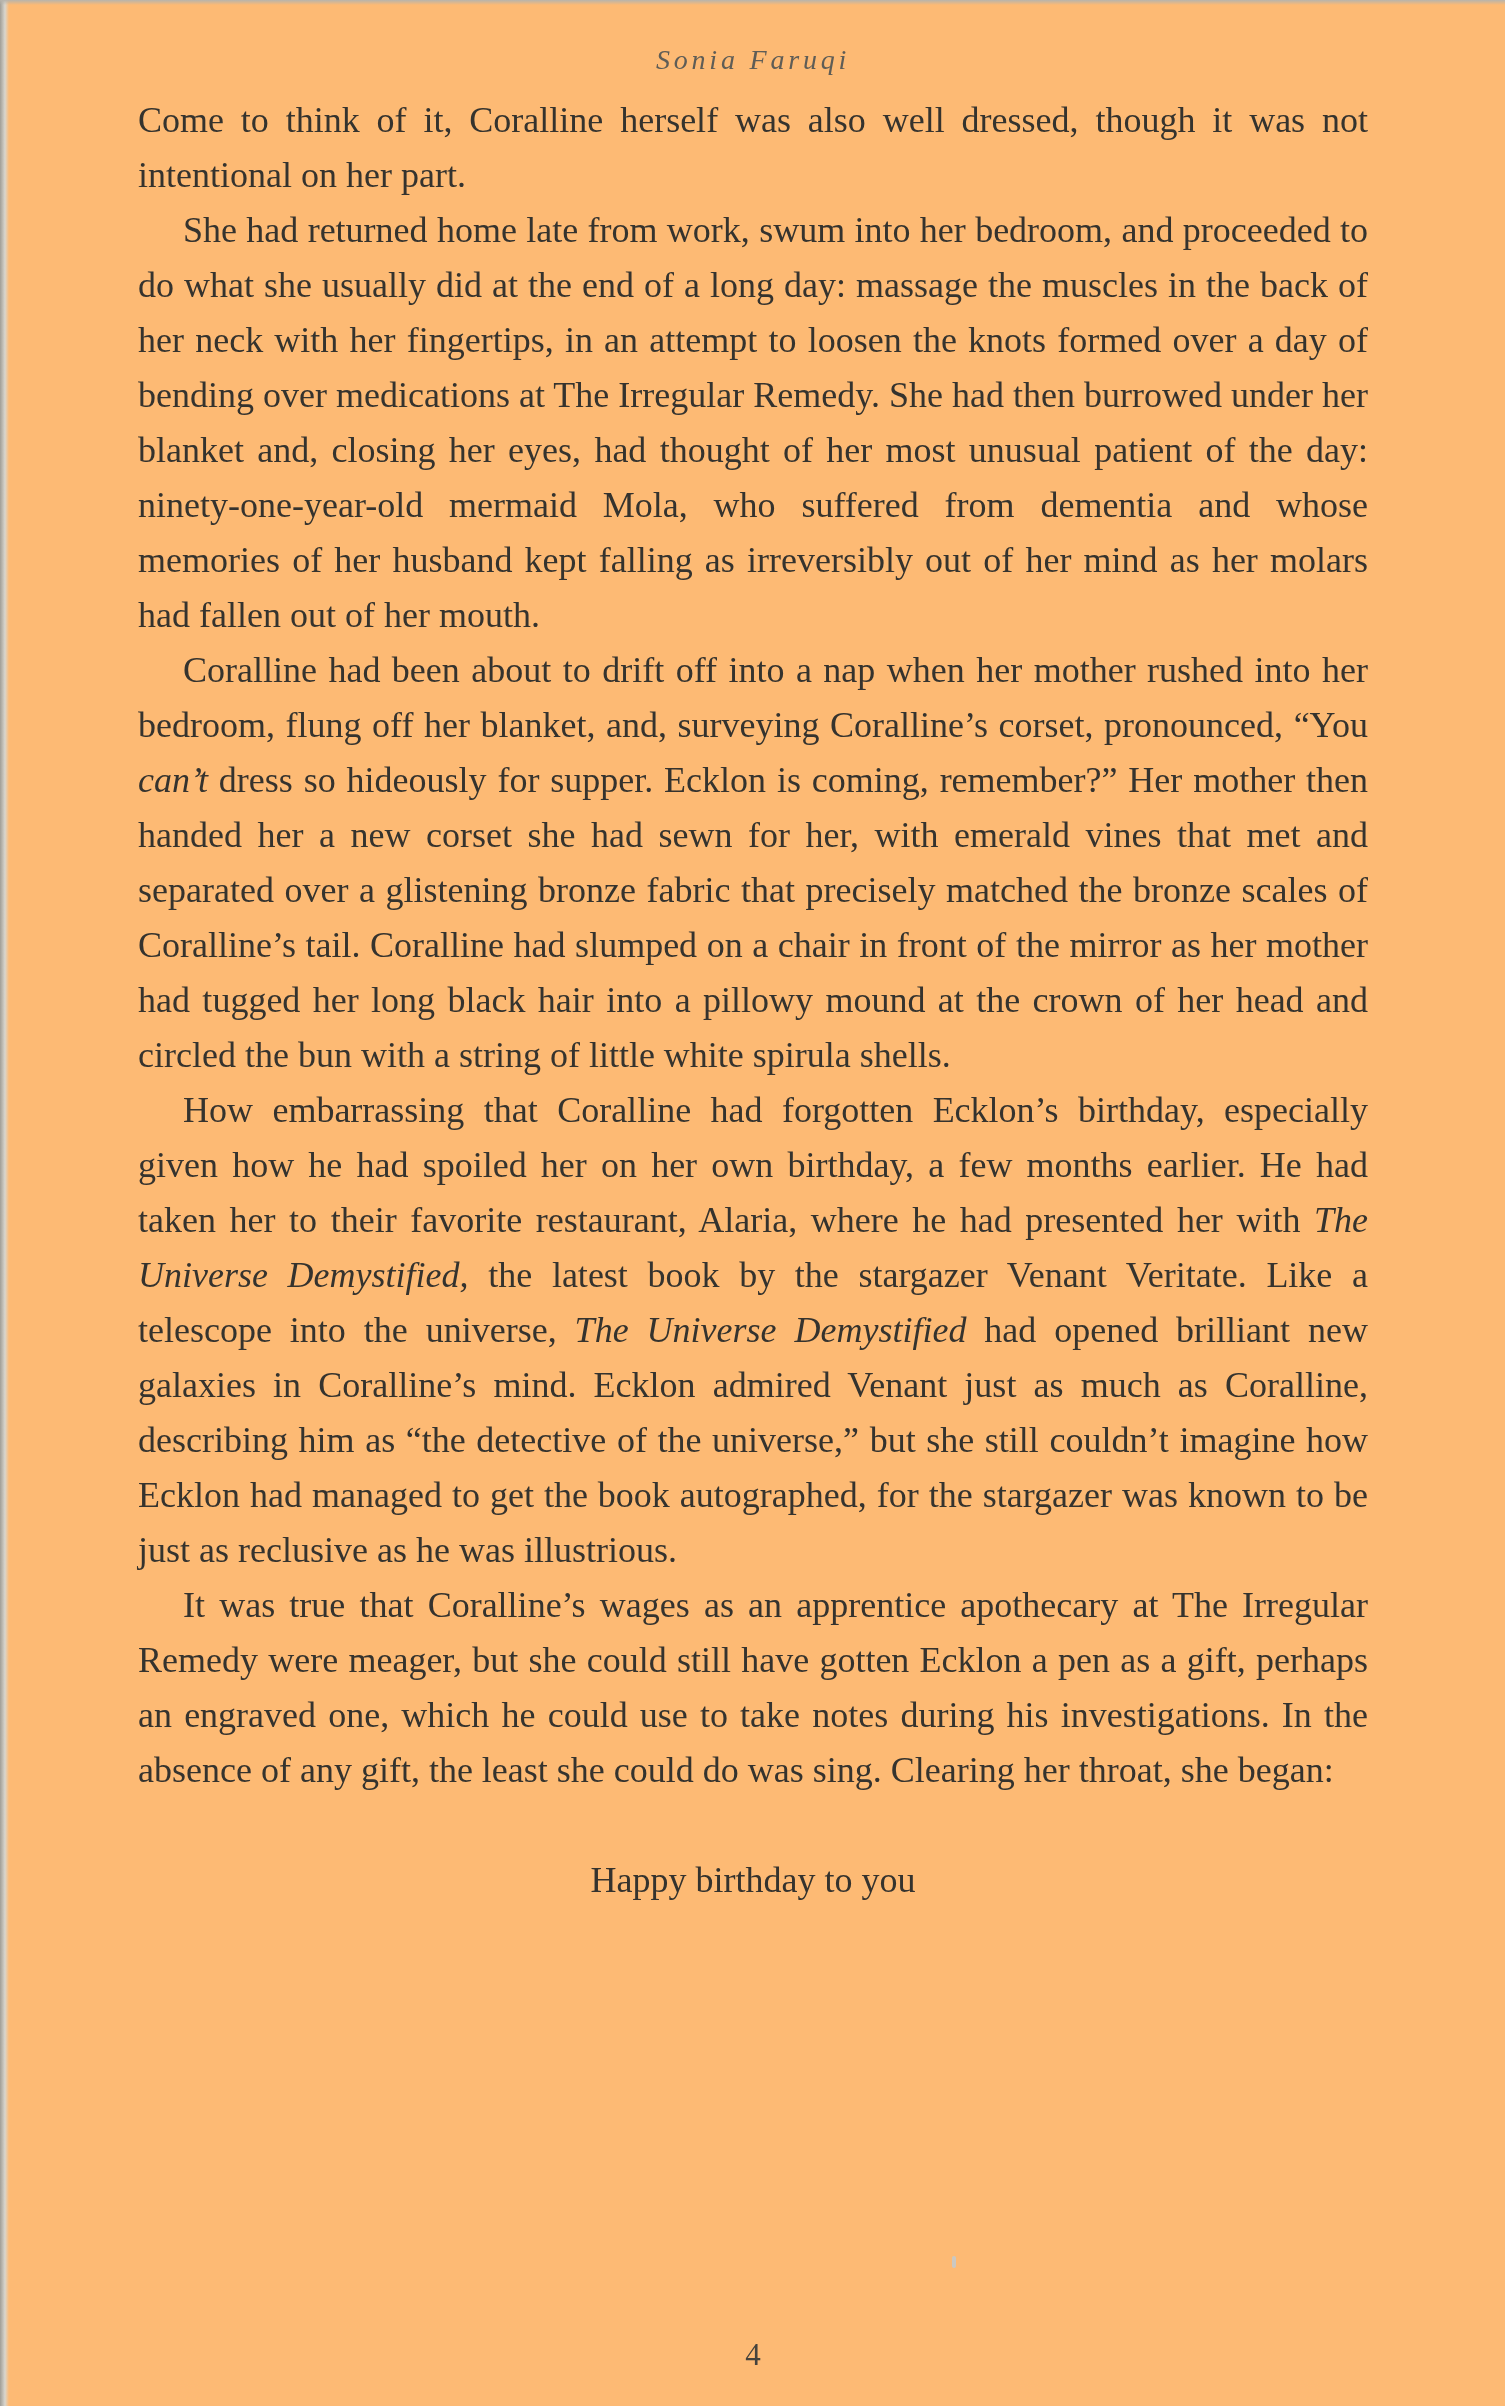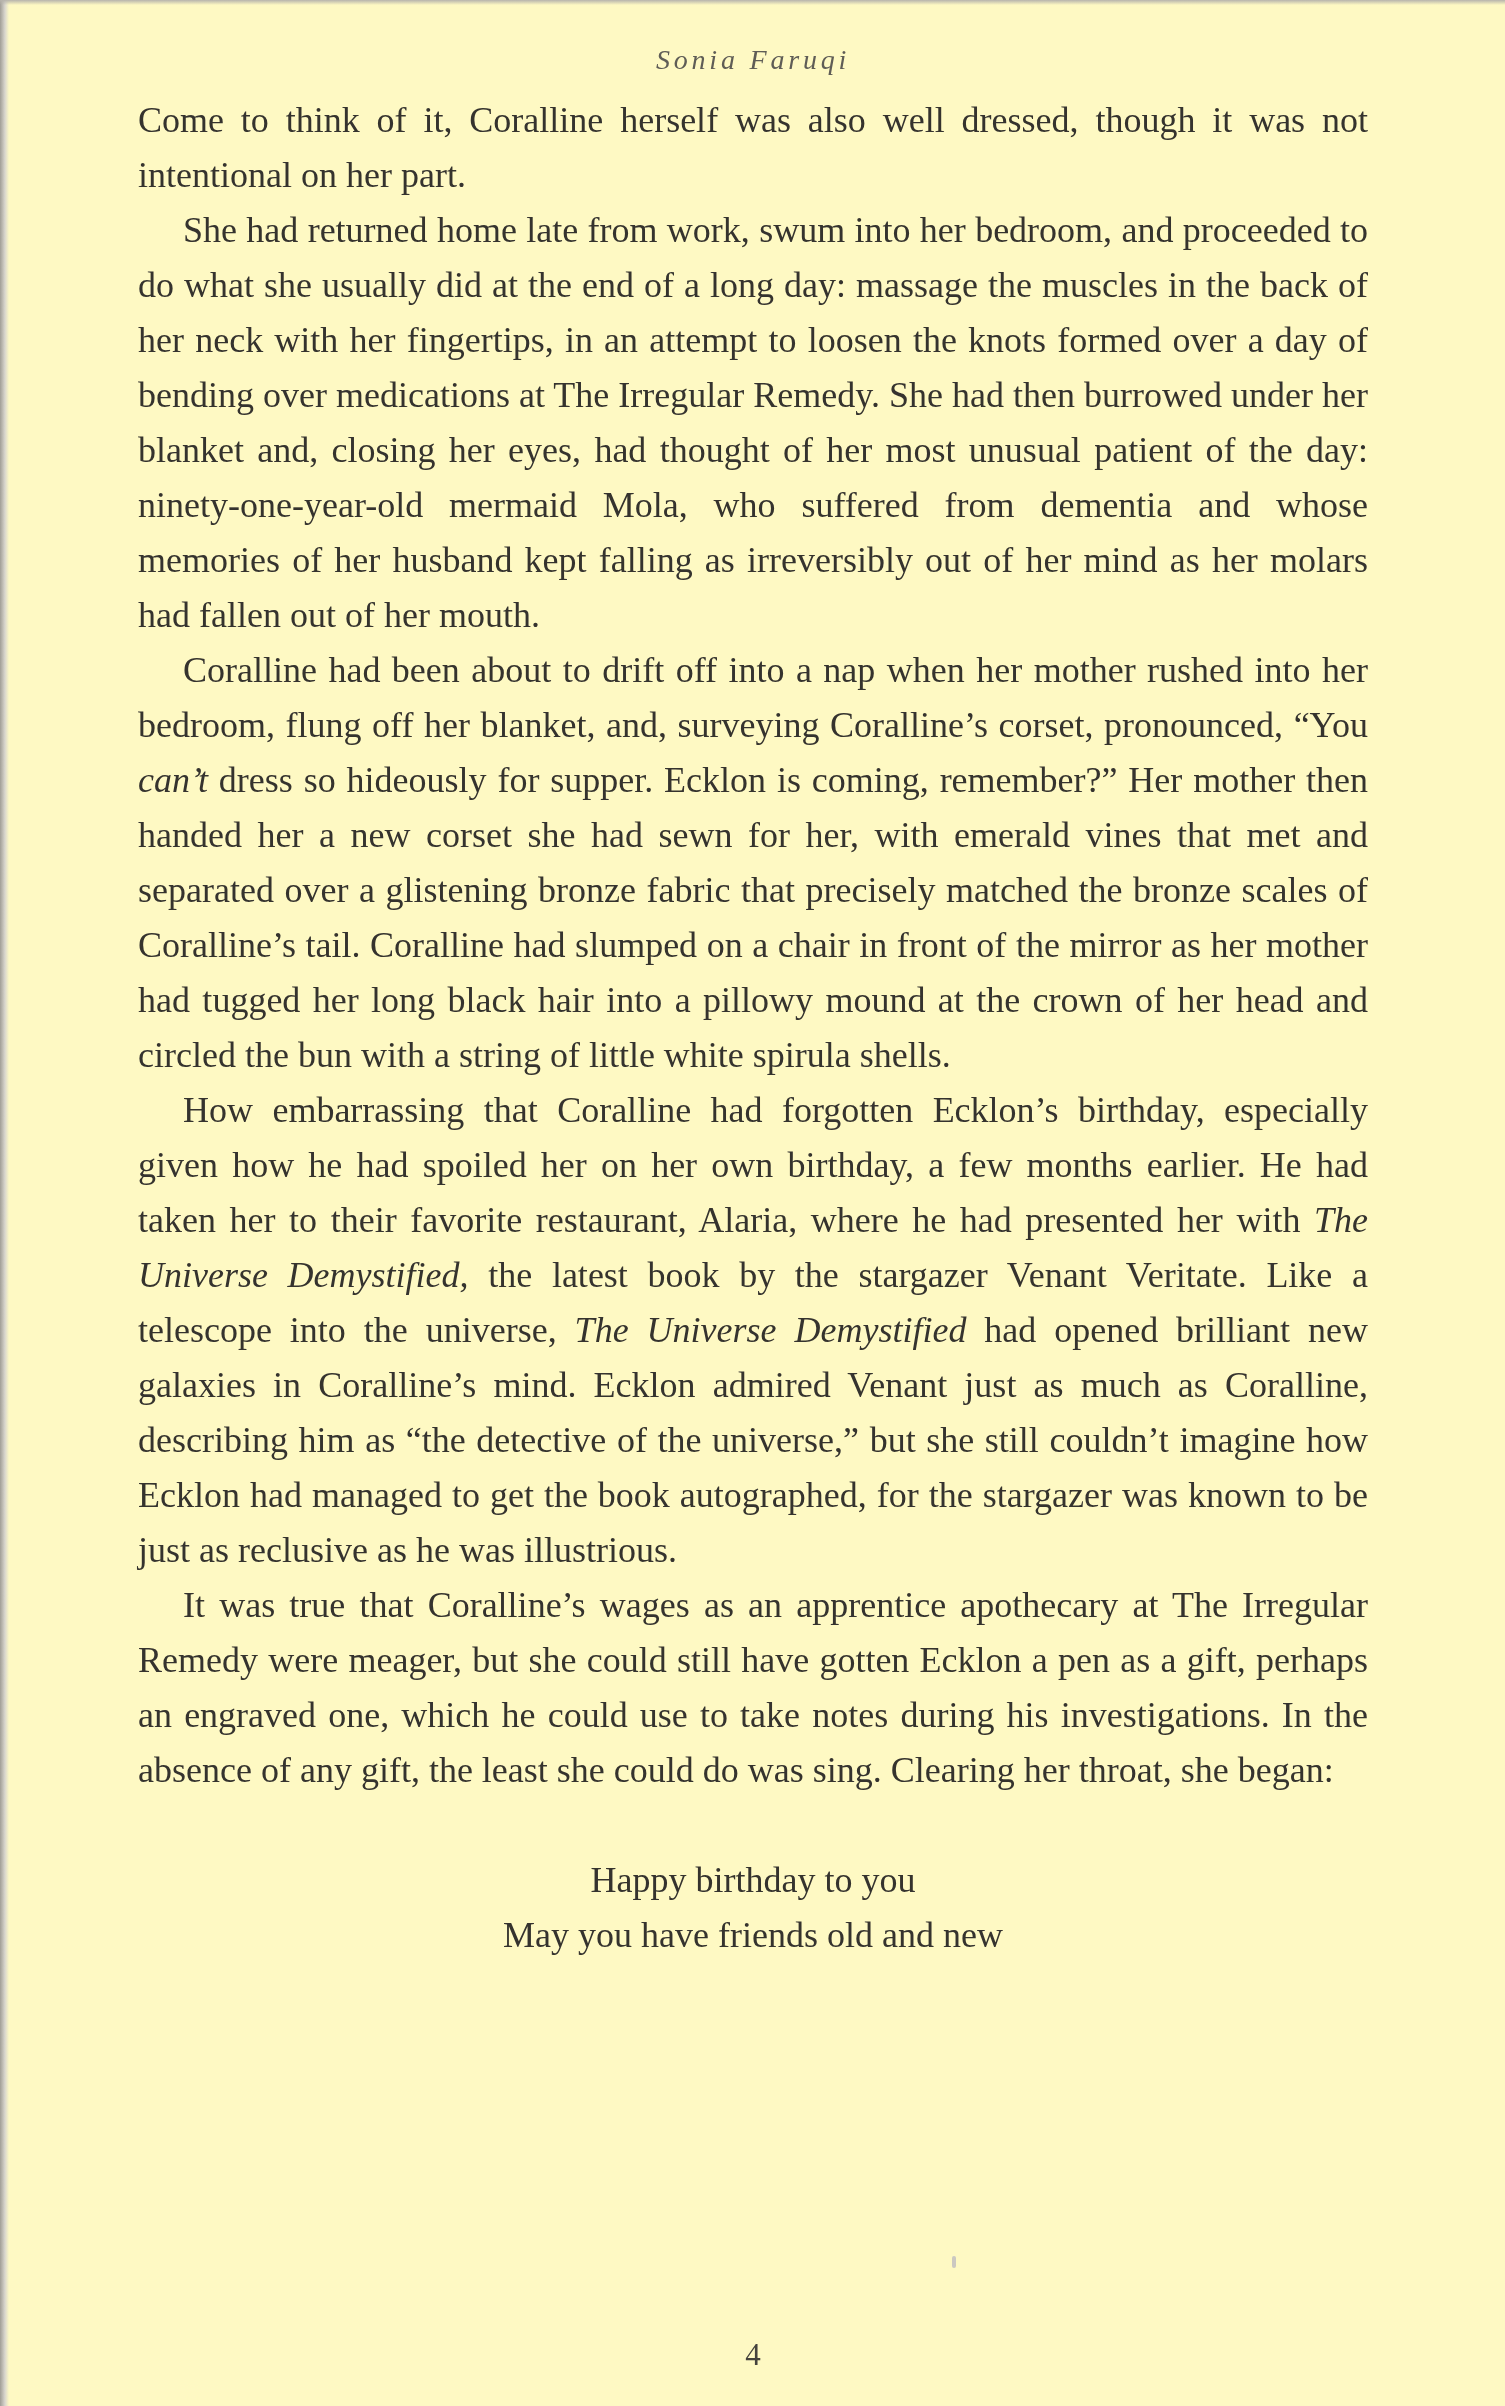--- a/index.html
+++ b/index.html
@@ -7,21 +7,21 @@
   body {
     width: 1506px;
     height: 2407px;
     background: #e9e7e1;
     font-family: "Liberation Serif", serif;
   }
   .page {
     position: relative;
     width: 1506px;
     height: 2407px;
-    background: #fef9c3;
+    background: #fdba74;
     overflow: hidden;
     color: #35332e;
   }
   
   .scan-edge-left {
     position: absolute; left: 0; top: 0; bottom: 0; width: 8.5px;
     background: linear-gradient(to right, #a19e96, #d9d6ce 55%, rgba(217,214,206,0));
     pointer-events: none;
   }
   .scan-edge-top {
@@ -87,21 +87,20 @@
 
   <p class="para"><span>Come to think of it, Coralline herself was also well dressed, though it was not intentional on her part.</span></p>
       <p class="para indent"><span>She had returned home late from work, swum into her bedroom, and proceeded to do what she usually did at the end of a long day: massage the muscles in the back of her neck with her fingertips, in an attempt to loosen the knots formed over a day of bending over medications at The Irregular Remedy. She had then burrowed under her blanket and, closing her eyes, had thought of her most unusual patient of the day: ninety-one-year-old mermaid Mola, who suffered from dementia and whose memories of her husband kept falling as irreversibly out of her mind as her molars had fallen out of her mouth.</span></p>
       <p class="para indent"><span>Coralline had been about to drift off into a nap when her mother rushed into her bedroom, flung off her blanket, and, surveying Coralline’s corset, pronounced, “You </span><em>can’t</em><span> dress so hideously for supper. Ecklon is coming, remember?” Her mother then handed her a new corset she had sewn for her, with emerald vines that met and separated over a glistening bronze fabric that precisely matched the bronze scales of Coralline’s tail. Coralline had slumped on a chair in front of the mirror as her mother had tugged her long black hair into a pillowy mound at the crown of her head and circled the bun with a string of little white spirula shells.</span></p>
       <p class="para indent"><span>How embarrassing that Coralline had forgotten Ecklon’s birthday, especially given how he had spoiled her on her own birthday, a few months earlier. He had taken her to their favorite restaurant, Alaria, where he had presented her with </span><em>The Universe Demystified,</em><span> the latest book by the stargazer Venant Veritate. Like a telescope into the universe, </span><em>The Universe Demystified</em><span> had opened brilliant new galaxies in Coralline’s mind. Ecklon admired Venant just as much as Coralline, describing him as “the detective of the universe,” but she still couldn’t imagine how Ecklon had managed to get the book autographed, for the stargazer was known to be just as reclusive as he was illustrious.</span></p>
       <p class="para indent"><span>It was true that Coralline’s wages as an apprentice apothecary at The Irregular Remedy were meager, but she could still have gotten Ecklon a pen as a gift, perhaps an engraved one, which he could use to take notes during his investigations. In the absence of any gift, the least she could do was sing. Clearing her throat, she began:</span></p>
     </main>
 
   <div class="verse">
     <div class="verse-line">Happy birthday to you</div>
-    <div class="verse-line">May you have friends old and new</div>
   </div>
 
   <footer class="folio">
     <span>4</span>
   </footer>
 
 </div>
 
 
 </body></html>

